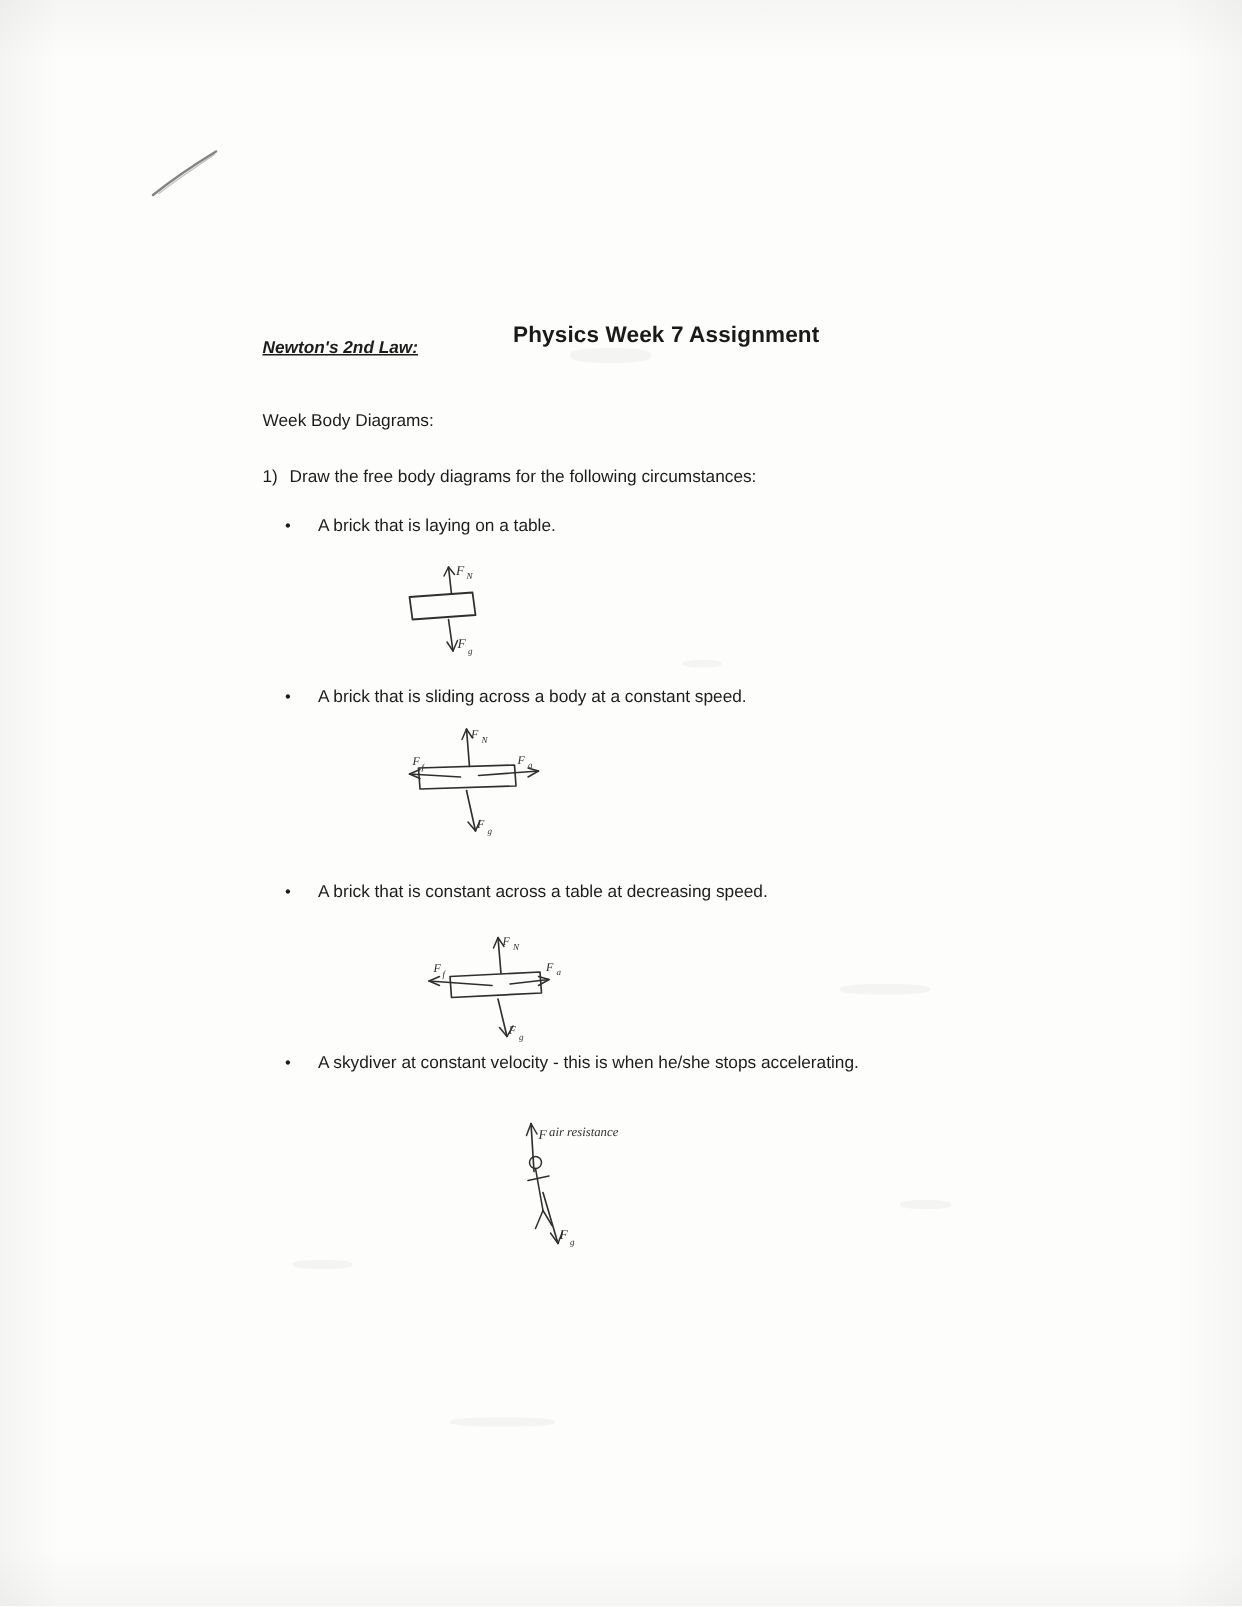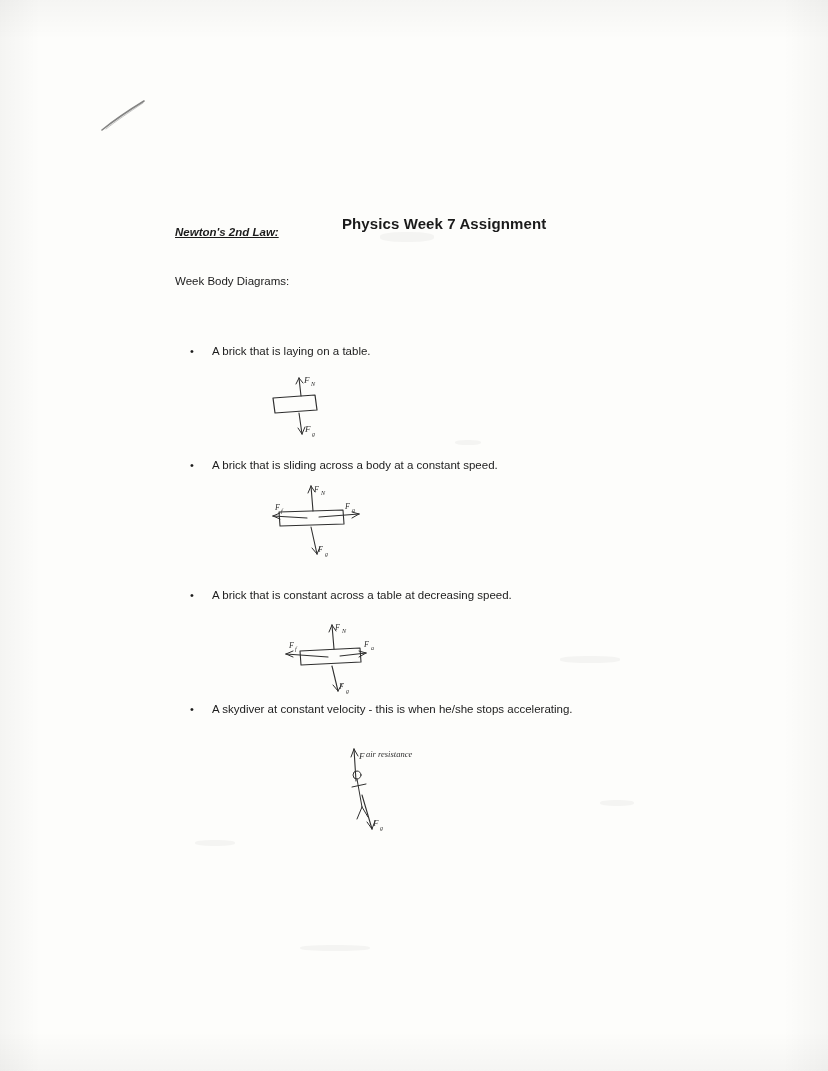--- a/index.html
+++ b/index.html
@@ -150,20 +150,23 @@
   <div class="faint-mark fm4"></div>
   <div class="faint-mark fm5"></div>
   <div class="faint-mark fm6"></div>
 
   <div class="doc-title">Physics Week 7 Assignment</div>
 
   <div class="section-heading">Newton's 2nd Law:</div>
 
   <div class="subheading">Week Body Diagrams:</div>
 
+  <div class="numbered-item">
+    <span class="num">1)</span><span>Draw the free body diagrams for the following circumstances:</span>
+  </div>
 
   <div class="bullet-row b1">
     <span class="bullet-dot">•</span>
     <span class="bullet-text">A brick that is laying on a table.</span>
   </div>
 
   <svg class="diagram d1" width="110" height="70" viewBox="0 0 110 70">
     <g stroke="#2f2f2f" fill="none" stroke-linecap="round" stroke-linejoin="round">
 
       <path d="M18 22 L60 19 L62 34 L20 37 Z" stroke-width="1.2"></path>

